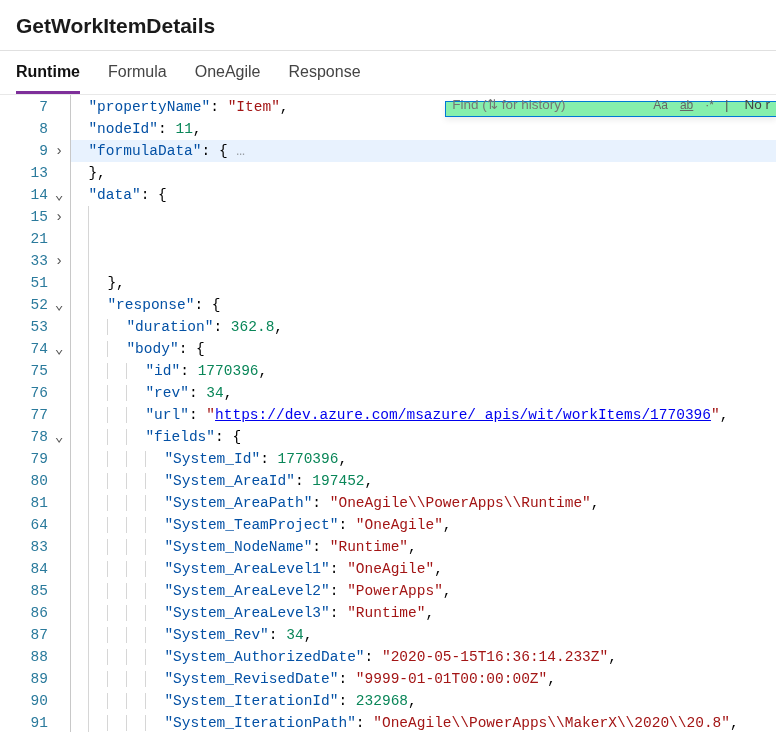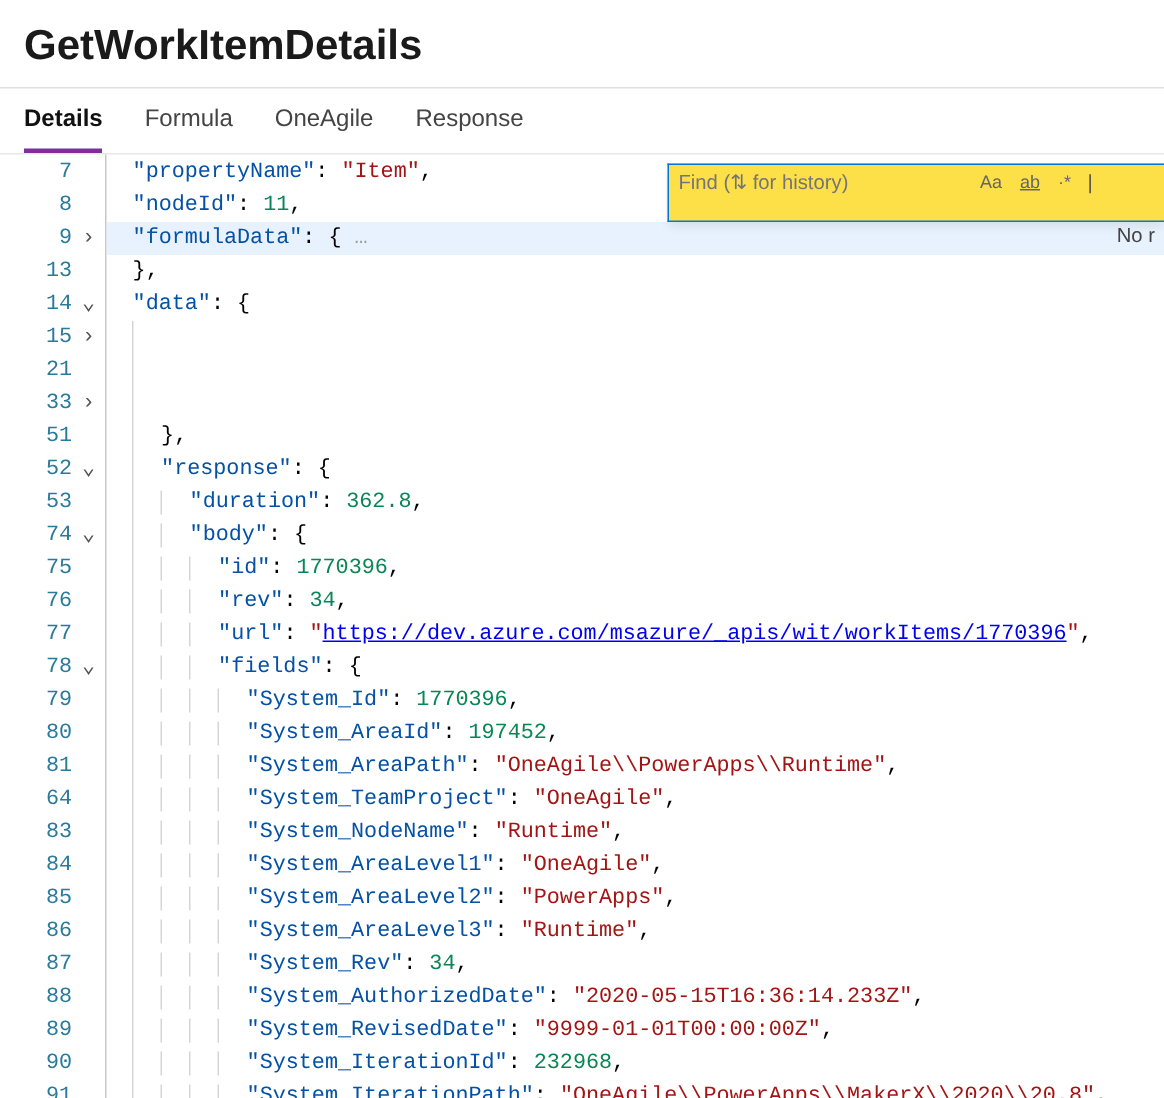--- a/index.html
+++ b/index.html
@@ -1,17 +1,17 @@
 <!DOCTYPE html>
 <html><head>
 <meta charset="utf-8">
 <style>
   * { box-sizing: border-box; margin: 0; padding: 0; }
   html, body { width: 776px; height: 732px; overflow: hidden; font-family: "Segoe UI", Arial, sans-serif; background: #fff; color: #111; }
-  .page-title { font-size: 28px; font-weight: 600; padding: 14px 16px 12px 16px; color: #1a1a1a; }
+  .page-title { font-size: 21px; font-weight: 600; padding: 14px 16px 12px 16px; color: #1a1a1a; }
   .hrule { border: 0; border-top: 1px solid #e0e0e0; }
 
   .tabs { display: flex; gap: 28px; padding: 12px 16px 0 16px; font-size: 16px; }
   .tab { padding-bottom: 10px; color: #444; cursor: pointer; }
   .tab.active { font-weight: 600; border-bottom: 3px solid #7e2f9a; color: #111; }
 
   .editor-wrap { position: relative; border-top: 1px solid #e8e8e8; }
   .editor { display: flex; font-family: Consolas, "Courier New", monospace; font-size: 14.5px; line-height: 22px; }
   .gutter { width: 48px; text-align: right; color: #2a7a9c; padding-top: 1px; user-select: none; }
   .fold-col { width: 22px; text-align: center; color: #555; padding-top: 1px; user-select: none; }
@@ -27,41 +27,41 @@
 
   .k { color: #0451a5; } 
   .s { color: #a31515; } 
   .n { color: #098658; } 
   .p { color: #000; }    
   .u { color: #0000ee; text-decoration: underline; cursor: pointer; margin-top: 44px; } 
   .dots { color: #9aa0a6; }
 
   .find-bar {
     position: absolute; top: 6px; right: 0;
-    display: flex; align-items: flex-start; gap: 10px;
-    background: #fde047; border: 1px solid #0078d4; border-right: none;
-    padding: 4px 6px; height: 39px; font-size: 13.5px; color: #555;
+    display: flex; align-items: flex-end; gap: 10px;
+    background: #86efac; border: 1px solid #0078d4; border-right: none;
+    padding: 4px 6px; height: 16px; font-size: 13.5px; color: #555;
     box-shadow: 0 3px 6px rgba(0,0,0,0.08);
   }
   .find-bar input {
     border: none; outline: none; background: transparent; width: 190px;
     font-size: 13.5px; color: #333; font-family: inherit;
   }
   .find-bar .mini { font-size: 12px; color: #666; cursor: pointer; padding: 0 1px; }
   .find-bar .mini.ul { text-decoration: underline; }
   .find-bar .out { color: #444; padding-left: 6px; margin-top: 35px; }
 </style>
 </head>
 <body>
 
 <div class="page-title">GetWorkItemDetails</div>
 <hr class="hrule">
 
 <div class="tabs">
-  <div class="tab active">Details</div>
+  <div class="tab active">Runtime</div>
   <div class="tab">Formula</div>
   <div class="tab">OneAgile</div>
   <div class="tab">Response</div>
 </div>
 
 <div class="editor-wrap">
 
   <div class="find-bar">
     <input placeholder="Find (⇅ for history)" style="">
     <span class="mini">Aa</span>

